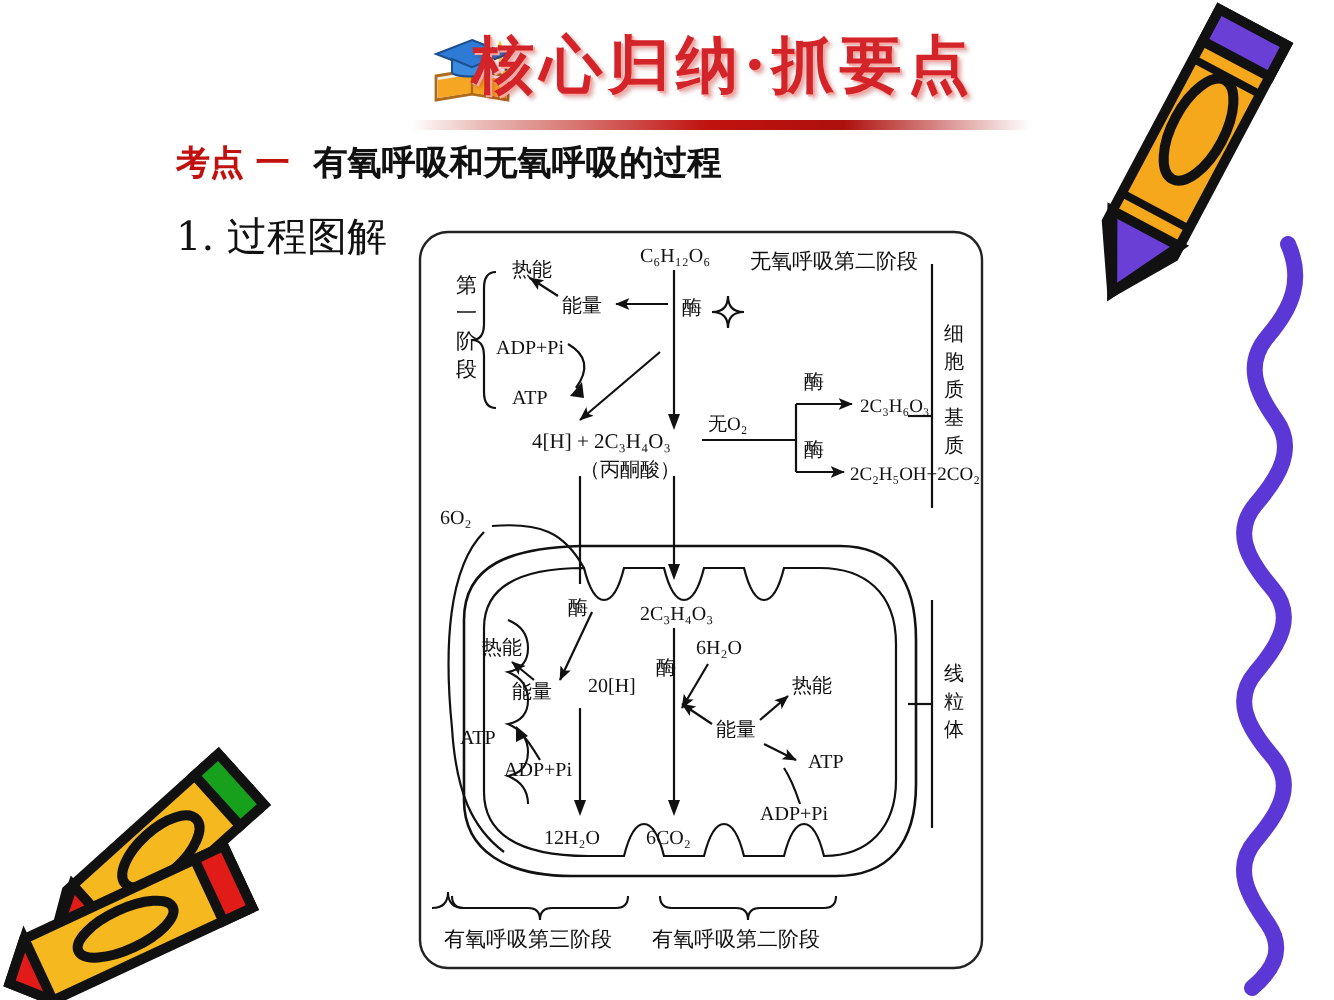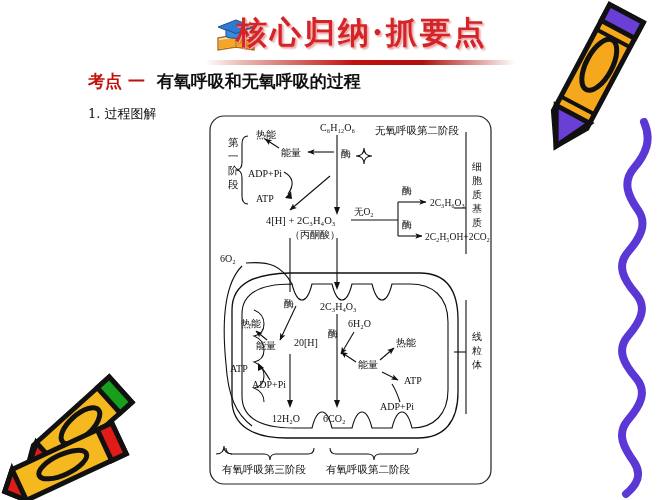--- a/index.html
+++ b/index.html
@@ -35,21 +35,21 @@
 
   
   #kaodian{
     position:absolute;left:88px;top:70px;white-space:nowrap;
     font-family:"DejaVu Serif",serif;font-size:17px;font-weight:bold;
   }
   #kaodian .red{color:#c0110e;}
   #kaodian .blk{color:#111;}
   #subheading{
     position:absolute;left:88px;top:105px;
-    font-family:"DejaVu Serif",serif;font-size:13px;color:#111;white-space:nowrap;
+    font-family:"DejaVu Serif",serif;font-size:20px;color:#111;white-space:nowrap;
   }
 
   
   #figure{position:absolute;left:208px;top:114px;width:285px;height:372px;}
   #figure svg{display:block;}
 </style>
 </head>
 <body>
 
 <div id="root">

